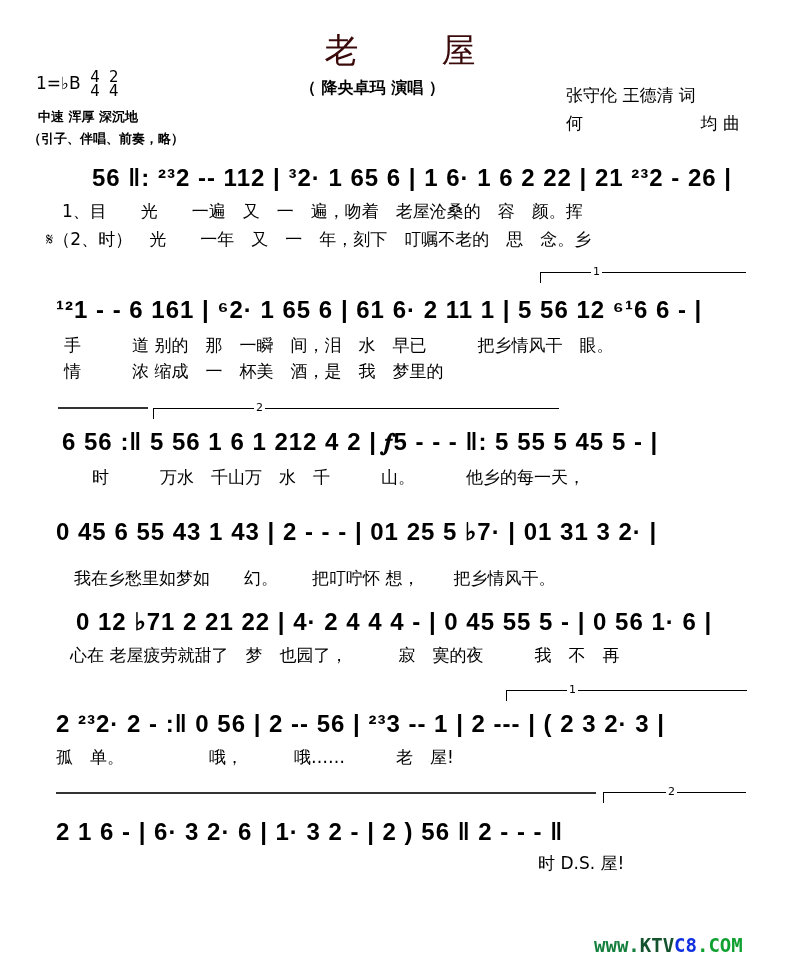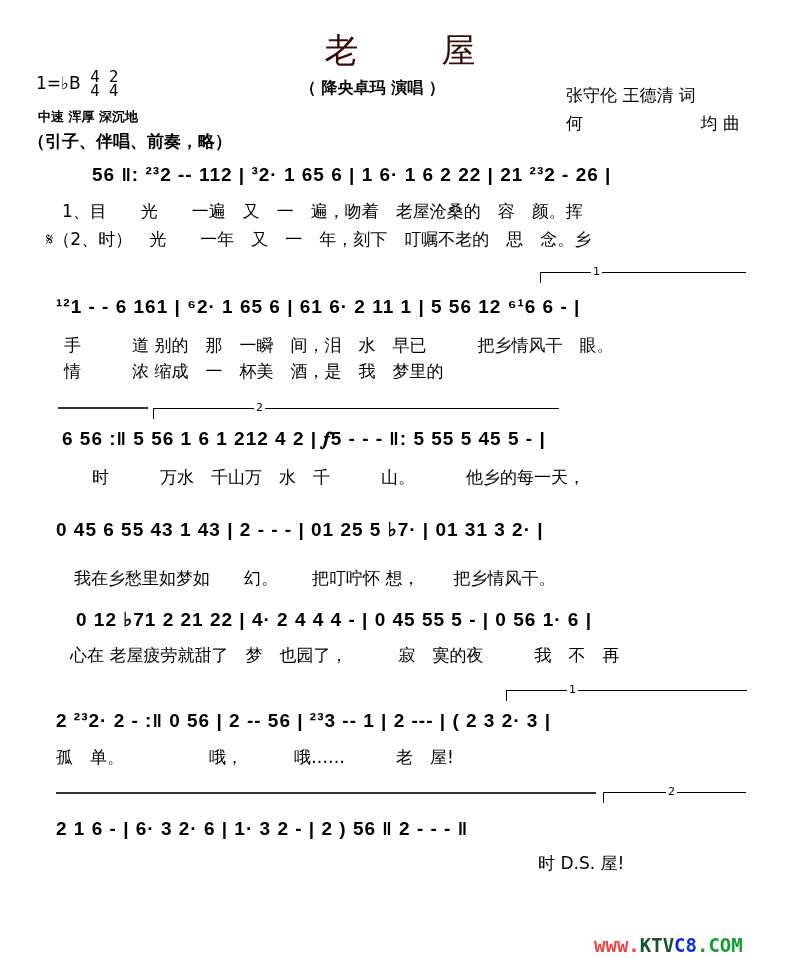--- a/index.html
+++ b/index.html
@@ -4,33 +4,33 @@
 <style>
   html, body { margin: 0; padding: 0; background: #ffffff; }
   body { width: 800px; height: 959px; position: relative; overflow: hidden; font-family: "DejaVu Sans", sans-serif; color: #000; }
   .abs { position: absolute; white-space: nowrap; }
   .title { left: 0; width: 800px; top: 28px; text-align: center; font-size: 34px; color: #3a0a0a; letter-spacing: 36px; text-indent: 36px; font-family: "DejaVu Sans", sans-serif; }
   .singer { left: 300px; top: 78px; font-size: 16px; font-weight: bold; }
   .key { left: 36px; top: 70px; font-size: 17px; }
   .key .frac { display: inline-block; vertical-align: middle; text-align: center; line-height: 14px; font-size: 15px; margin-left: 4px; }
   .key .frac span { display: block; }
   .tempo { left: 38px; top: 108px; font-size: 13px; font-weight: bold; }
-  .intro { left: 28px; top: 130px; font-size: 17px; font-weight: bold; text-align: center; }
+  .intro { left: 28px; top: 130px; font-size: 13px; font-weight: bold; text-align: center; }
   .credit { font-size: 17px; left: 566px; }
   .credit.lyr { top: 84px; }
   .credit.mus { top: 112px; width: 174px; }
   .credit.mus .r { float: right; }
 
-  .notes { font-family: "Liberation Sans", sans-serif; font-weight: bold; font-size: 19px; letter-spacing: 1px; }
+  .notes { font-family: "Liberation Sans", sans-serif; font-weight: bold; font-size: 24px; letter-spacing: 1px; }
   .lyric { font-size: 17px; font-family: "DejaVu Sans", sans-serif; }
   .hr { position: absolute; height: 2px; background: #333; }
   .volta { position: absolute; border-top: 1.5px solid #000; border-left: 1.5px solid #000; height: 10px; font-size: 10px; }
   .volta span { position: absolute; top: -8px; background: #fff; padding: 0 2px; font-size: 11px; }
   .wm { left: 594px; top: 934px; font-size: 19px; font-family: "DejaVu Sans Mono", monospace; font-weight: bold; letter-spacing: 0px; }
-  .wm .w { color: #ef4444; } .wm .k { color: #14532d; } .wm .c8 { color: #1030e0; } .wm .com { color: #10a030; text-align: right; }
+  .wm .w { color: #15803d; } .wm .k { color: #14532d; } .wm .c8 { color: #1030e0; } .wm .com { color: #10a030; text-align: right; }
 </style>
 </head>
 <body>
 
 <div class="abs title">老 屋</div>
 <div class="abs key">
   <span>1=♭B</span>
   <span class="frac"><span>4</span><span>4</span></span>
   <span class="frac"><span>2</span><span>4</span></span>
 </div>

